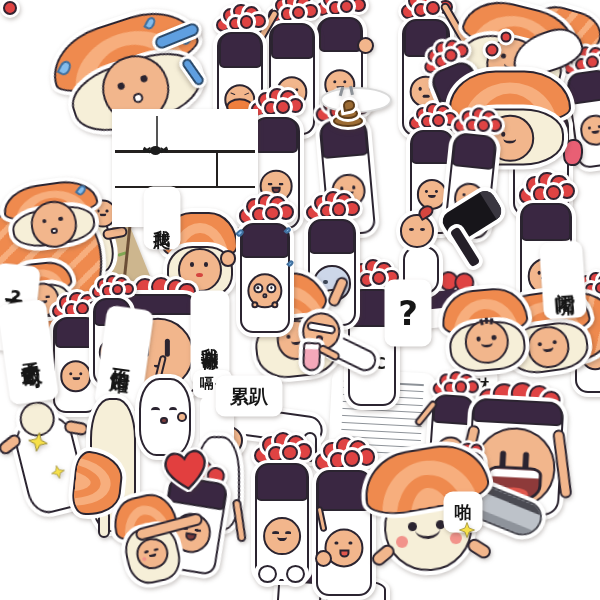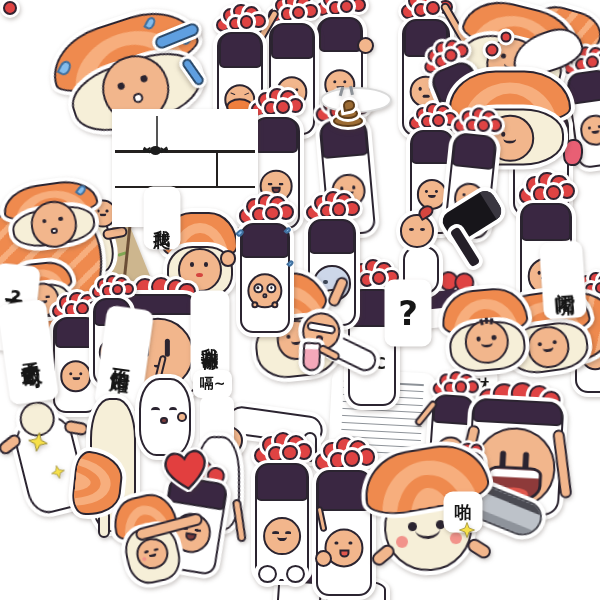--- a/index.html
+++ b/index.html
@@ -590,20 +590,21 @@
     <div class="st" style="left: 185px; top: 416px; width: 92px; height: 86px; z-index: 9; transform: translate(-50%, -50%) rotate(0deg);">
       <div style="left: 0px; top: 6%; width: 56%; height: 90%; background: rgb(255, 255, 255); border: 2.5px solid rgb(43, 36, 48); box-shadow: rgb(255, 255, 255) 0px 0px 0px 4px; border-radius: 40% 40% 34% 34%;">
         <div style="left: 22%; top: 36%; width: 18%; height: 10%; border-top: 3px solid rgb(43, 36, 48); border-radius: 50%;"></div>
         <div style="left: 58%; top: 36%; width: 18%; height: 10%; border-top: 3px solid rgb(43, 36, 48); border-radius: 50%;"></div>
         <div style="left: 40%; top: 50%; width: 16%; aspect-ratio: 1 / 1; background: rgb(124, 59, 59); border: 2.5px solid rgb(43, 36, 48); border-radius: 50%;"></div>
         <div style="right: 4%; top: 44%; width: 20%; aspect-ratio: 1 / 1; background: rgb(242, 182, 140); border: 2.5px solid rgb(43, 36, 48); border-radius: 50%;"></div>
       </div>
       <div style="right: 2%; top: 0px; width: 36%; height: 26%; background: rgb(255, 255, 255); border-radius: 5px; box-shadow: rgb(255, 255, 255) 0px 0px 0px 3px; font-weight: 900; font-size: 14px; color: rgb(22, 22, 22); display: flex; align-items: center; justify-content: center;">嗝~</div>
       <div style="right: 0px; top: 30%; width: 30%; height: 68%; background: rgb(255, 255, 255); border-radius: 5px; box-shadow: rgb(255, 255, 255) 0px 0px 0px 3px; font-weight: 900; font-size: 15px; color: rgb(22, 22, 22); display: flex; align-items: center; justify-content: center; writing-mode: vertical-rl; text-orientation: upright;">饱了饱</div>
     </div>
+    <div class="st txt" style="left: 249px; top: 396px; width: 56px; height: 28px; z-index: 9; transform: translate(-50%, -50%) rotate(0deg); font-size: 19px;">累趴</div>
     <div class="st" style="left: 272px; top: 432px; width: 112px; height: 62px; z-index: 8; transform: translate(-50%, -50%) rotate(0deg);">
       <div style="left: 10%; top: 16%; width: 86%; height: 46%; background: rgb(255, 255, 255); border: 2.5px solid rgb(43, 36, 48); box-shadow: rgb(255, 255, 255) 0px 0px 0px 4px; border-radius: 40px; transform: rotate(8deg);"></div>
       <div style="left: -2%; top: 40%; width: 26%; aspect-ratio: 1 / 1; background: rgb(242, 182, 140); border: 2.5px solid rgb(43, 36, 48); box-shadow: rgb(255, 255, 255) 0px 0px 0px 4px; border-radius: 50%;">
         <div style="left: 22%; top: 44%; width: 20%; height: 3px; background: rgb(43, 36, 48); border-radius: 2px;"></div>
         <div style="left: 58%; top: 44%; width: 20%; height: 3px; background: rgb(43, 36, 48); border-radius: 2px;"></div>
       </div>
       <div style="right: 28%; top: 52%; width: 12%; height: 46%; background: rgb(255, 255, 255); border: 2.5px solid rgb(43, 36, 48); box-shadow: rgb(255, 255, 255) 0px 0px 0px 4px; border-radius: 10px;"></div>
       <div style="right: 10%; top: 50%; width: 12%; height: 48%; background: rgb(255, 255, 255); border: 2.5px solid rgb(43, 36, 48); box-shadow: rgb(255, 255, 255) 0px 0px 0px 4px; border-radius: 10px;"></div>
     </div>
     <div class="st" style="left: 382px; top: 418px; width: 96px; height: 86px; z-index: 4; transform: translate(-50%, -50%) rotate(3deg);">

